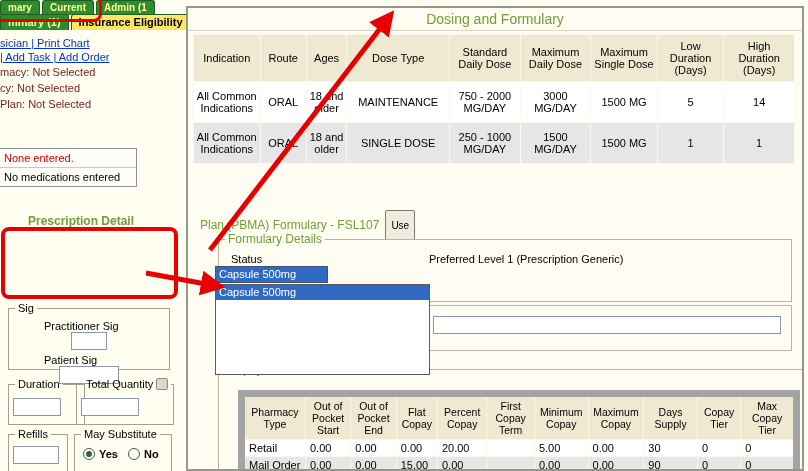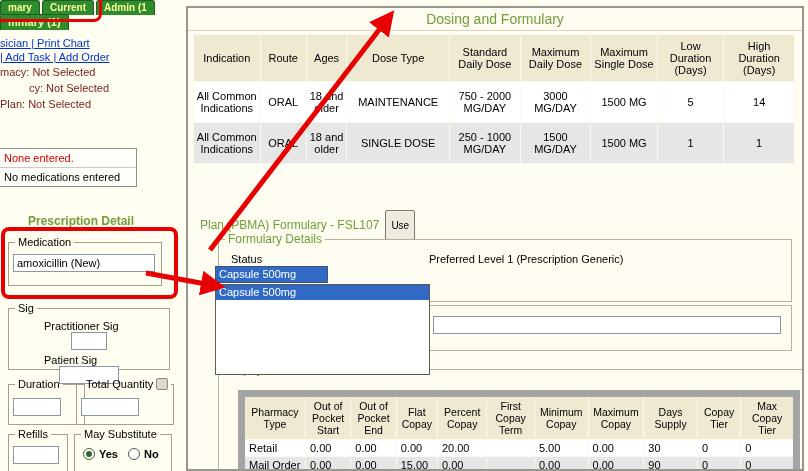--- a/index.html
+++ b/index.html
@@ -16,21 +16,21 @@
     background:var(--tab-green,#2E8B2E); color:var(--tab-text,#FFFF99);
     font-size:10px; font-weight:bold; padding:1px 7px 2px;
     border:1px solid #1F5E1F; border-bottom:none; border-radius:3px 3px 0 0;
     white-space:nowrap; cursor:pointer;
   }
   .tabs-row.r2 .tab { font-size:11px; }
   .tab.selected { background:var(--tab-yellow,#FFE566); color:#000; }
   .link-line { position:absolute; left:0; color:var(--link-blue,#0033CC); text-decoration:underline; cursor:pointer; white-space:nowrap; }
   .link-line.l1 { top:37px; } .link-line.l2 { top:51px; }
   .status-line { position:absolute; left:0; color:var(--status-maroon,#7B2121); white-space:nowrap; }
-  .status-line.s1 { top:66px; } .status-line.s2 { top:82px;padding-left:29px; } .status-line.s3 { top:98px; }
+  .status-line.s1 { top:66px; } .status-line.s2 { top:82px; } .status-line.s3 { top:98px; }
   .alert-box { position:absolute; left:-1px; top:148px; width:136px; border:1px solid #909090; background:#FFFEF8; }
   .alert-box .a1 { color:var(--alert-red,#CC0000); padding:3px 4px; border-bottom:1px solid #C9C9C9; }
   .alert-box .a2 { color:#000; padding:3px 4px; }
   .rx-title { position:absolute; left:28px; top:214px; color:var(--accent-green,#6F9E3A); font-weight:bold; font-size:12px; }
   fieldset { margin:0; padding:2px; border:1px solid #A3A08E; position:absolute; box-sizing:border-box; background:transparent; }
   legend { font-size:11px; padding:0 3px; margin-left:4px; white-space:nowrap; }
   input[type=text] { font-family:"Liberation Sans",sans-serif; font-size:11px; border:1px solid #8A97A8; background:#fff; height:18px; box-sizing:border-box; padding:1px 3px; }
   .med-fs { left:8px; top:236px; width:154px; height:50px; }
   .med-input { width:142px; height:20px; margin:4px 0 0 2px; }
   .sig-fs { left:8px; top:302px; width:162px; height:68px; }
@@ -87,40 +87,37 @@
 
 <div id="page">
 
   <div class="tabs-row r1">
     <div class="tab">mary</div>
     <div class="tab">Current</div>
     <div class="tab">Admin (1</div>
   </div>
   <div class="tabs-row r2">
     <div class="tab">mmary (1)</div>
+    <div class="tab selected">Insurance Eligibility</div>
   </div>
 
   <div class="link-line l1">sician | Print Chart</div>
   <div class="link-line l2">| Add Task | Add Order</div>
 
   <div class="status-line s1">macy: Not Selected</div>
   <div class="status-line s2">cy: Not Selected</div>
   <div class="status-line s3">Plan: Not Selected</div>
 
   <div class="alert-box">
     <div class="a1">None entered.</div>
     <div class="a2">No medications entered</div>
   </div>
 
   <div class="rx-title">Prescription Detail</div>
 
-  <fieldset class="med-fs">
-    <legend>Medication</legend>
-    <input type="text" class="med-input" value="amoxicillin (New)" style="">
-  </fieldset>
 
   <fieldset class="sig-fs">
     <legend>Sig</legend>
     <div class="sig-row">
       <span class="lbl">Practitioner Sig</span>
       <input type="text" class="sig-in1" style="">
     </div>
     <div class="sig-row">
       <span class="lbl">Patient Sig</span>
       <input type="text" class="sig-in2" style="">

